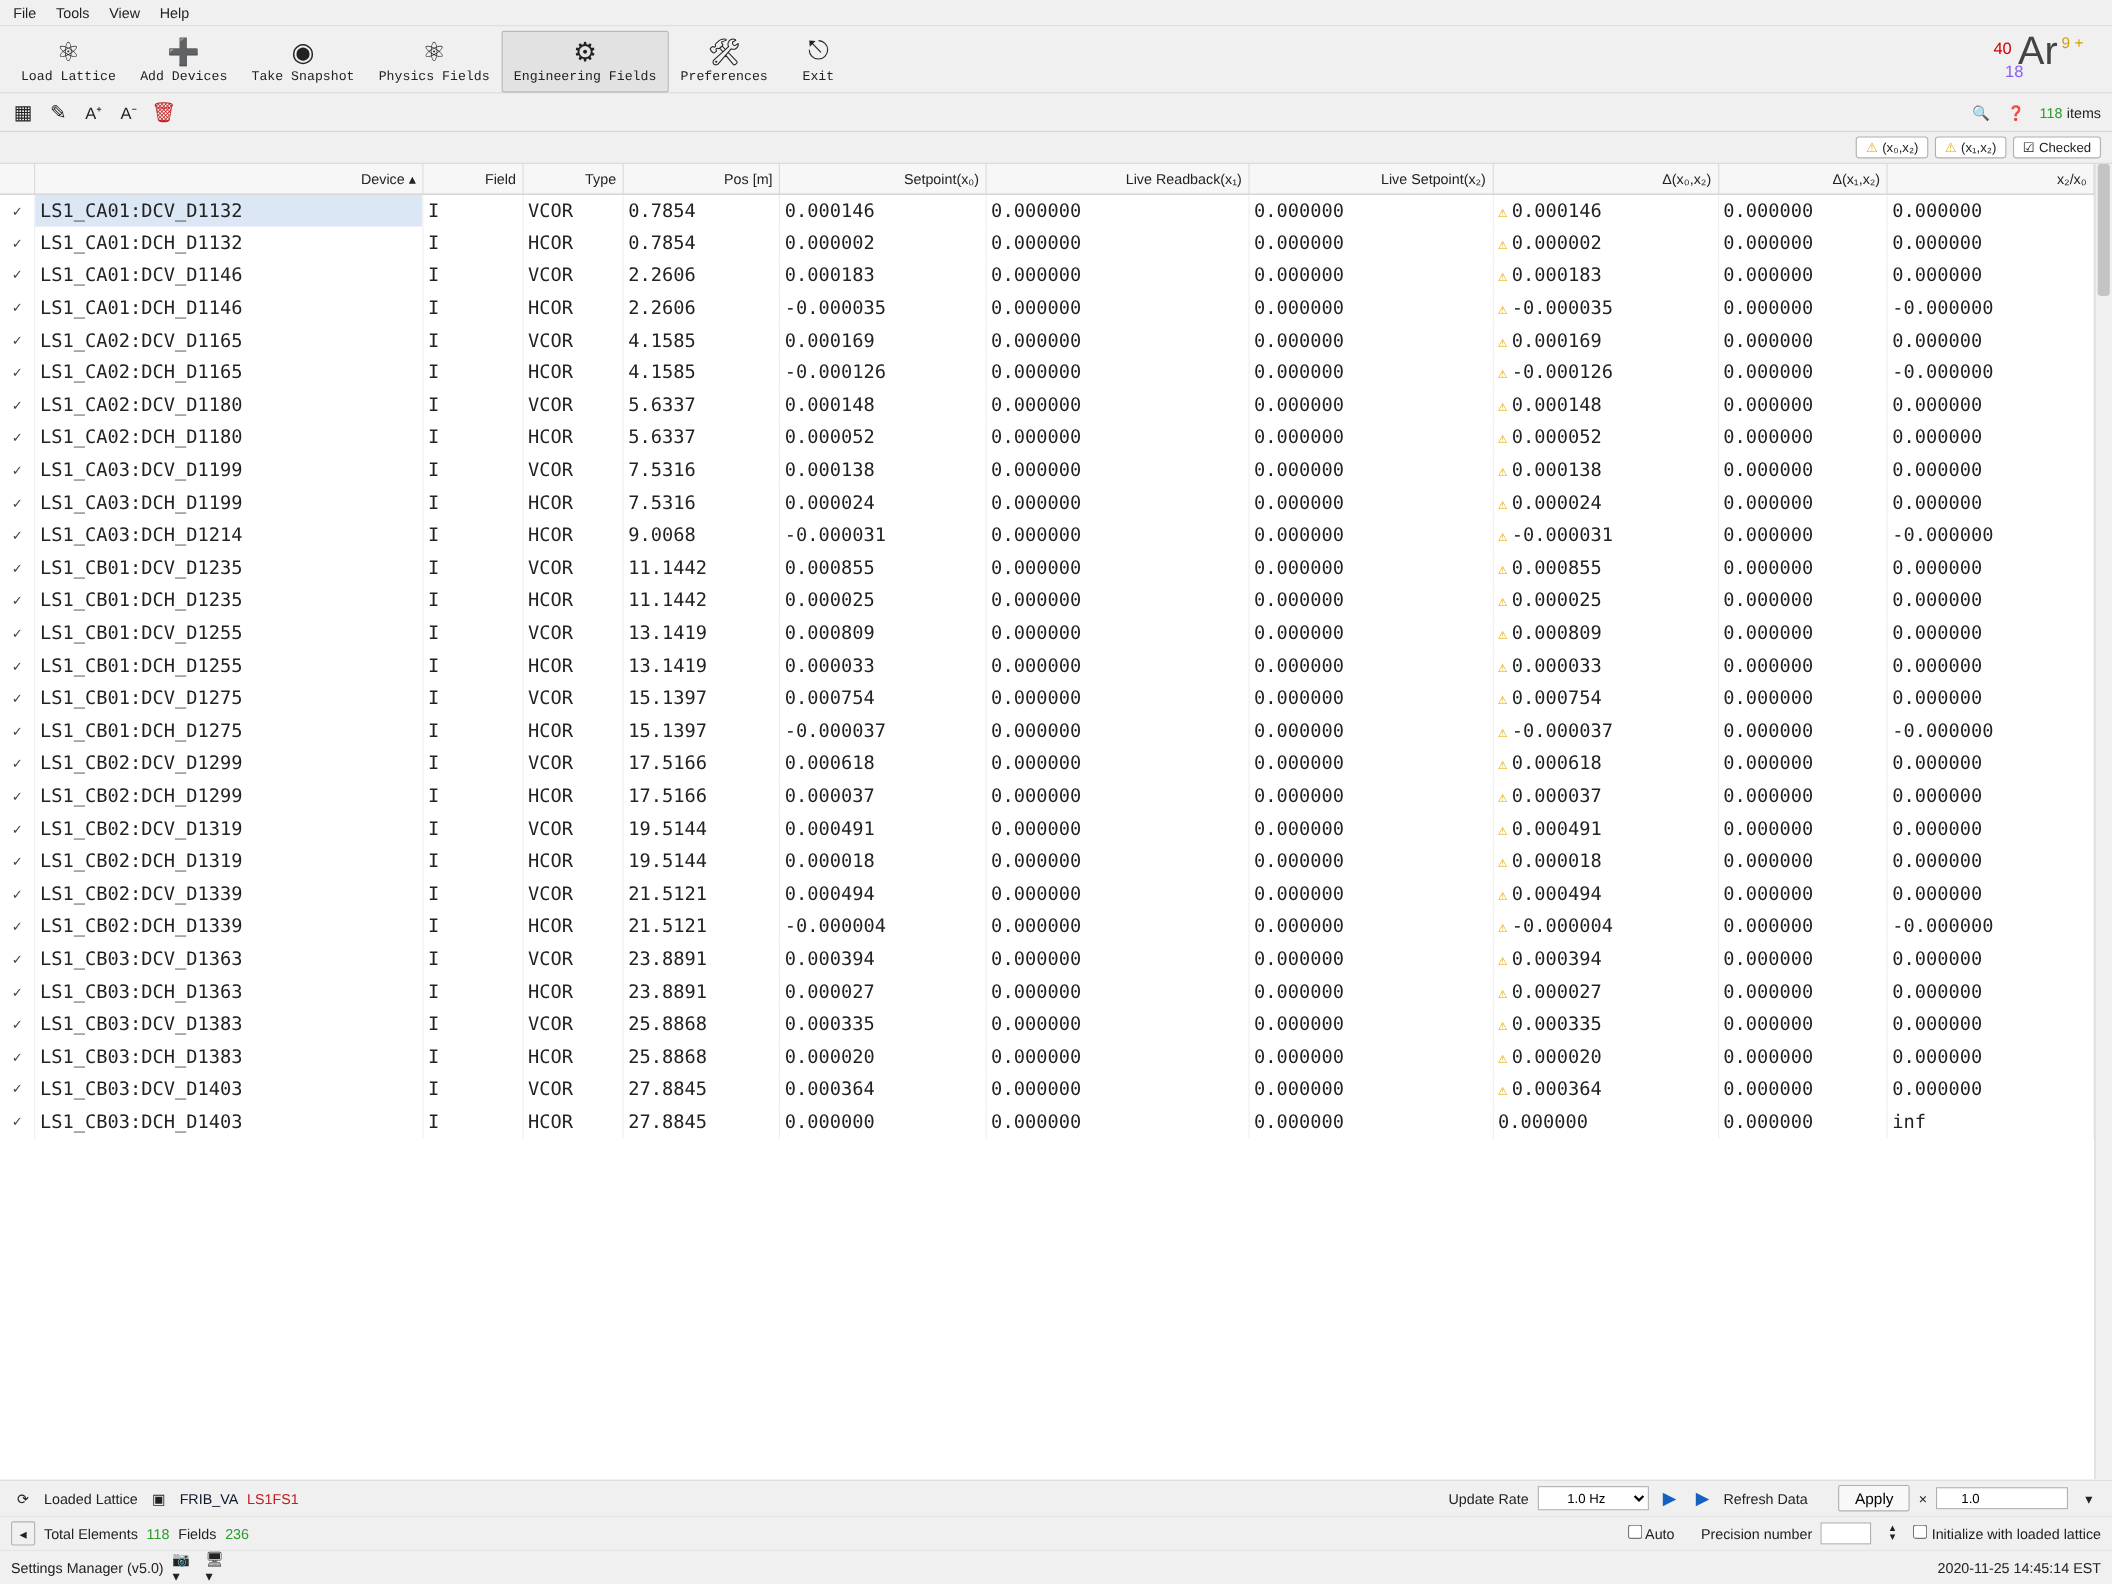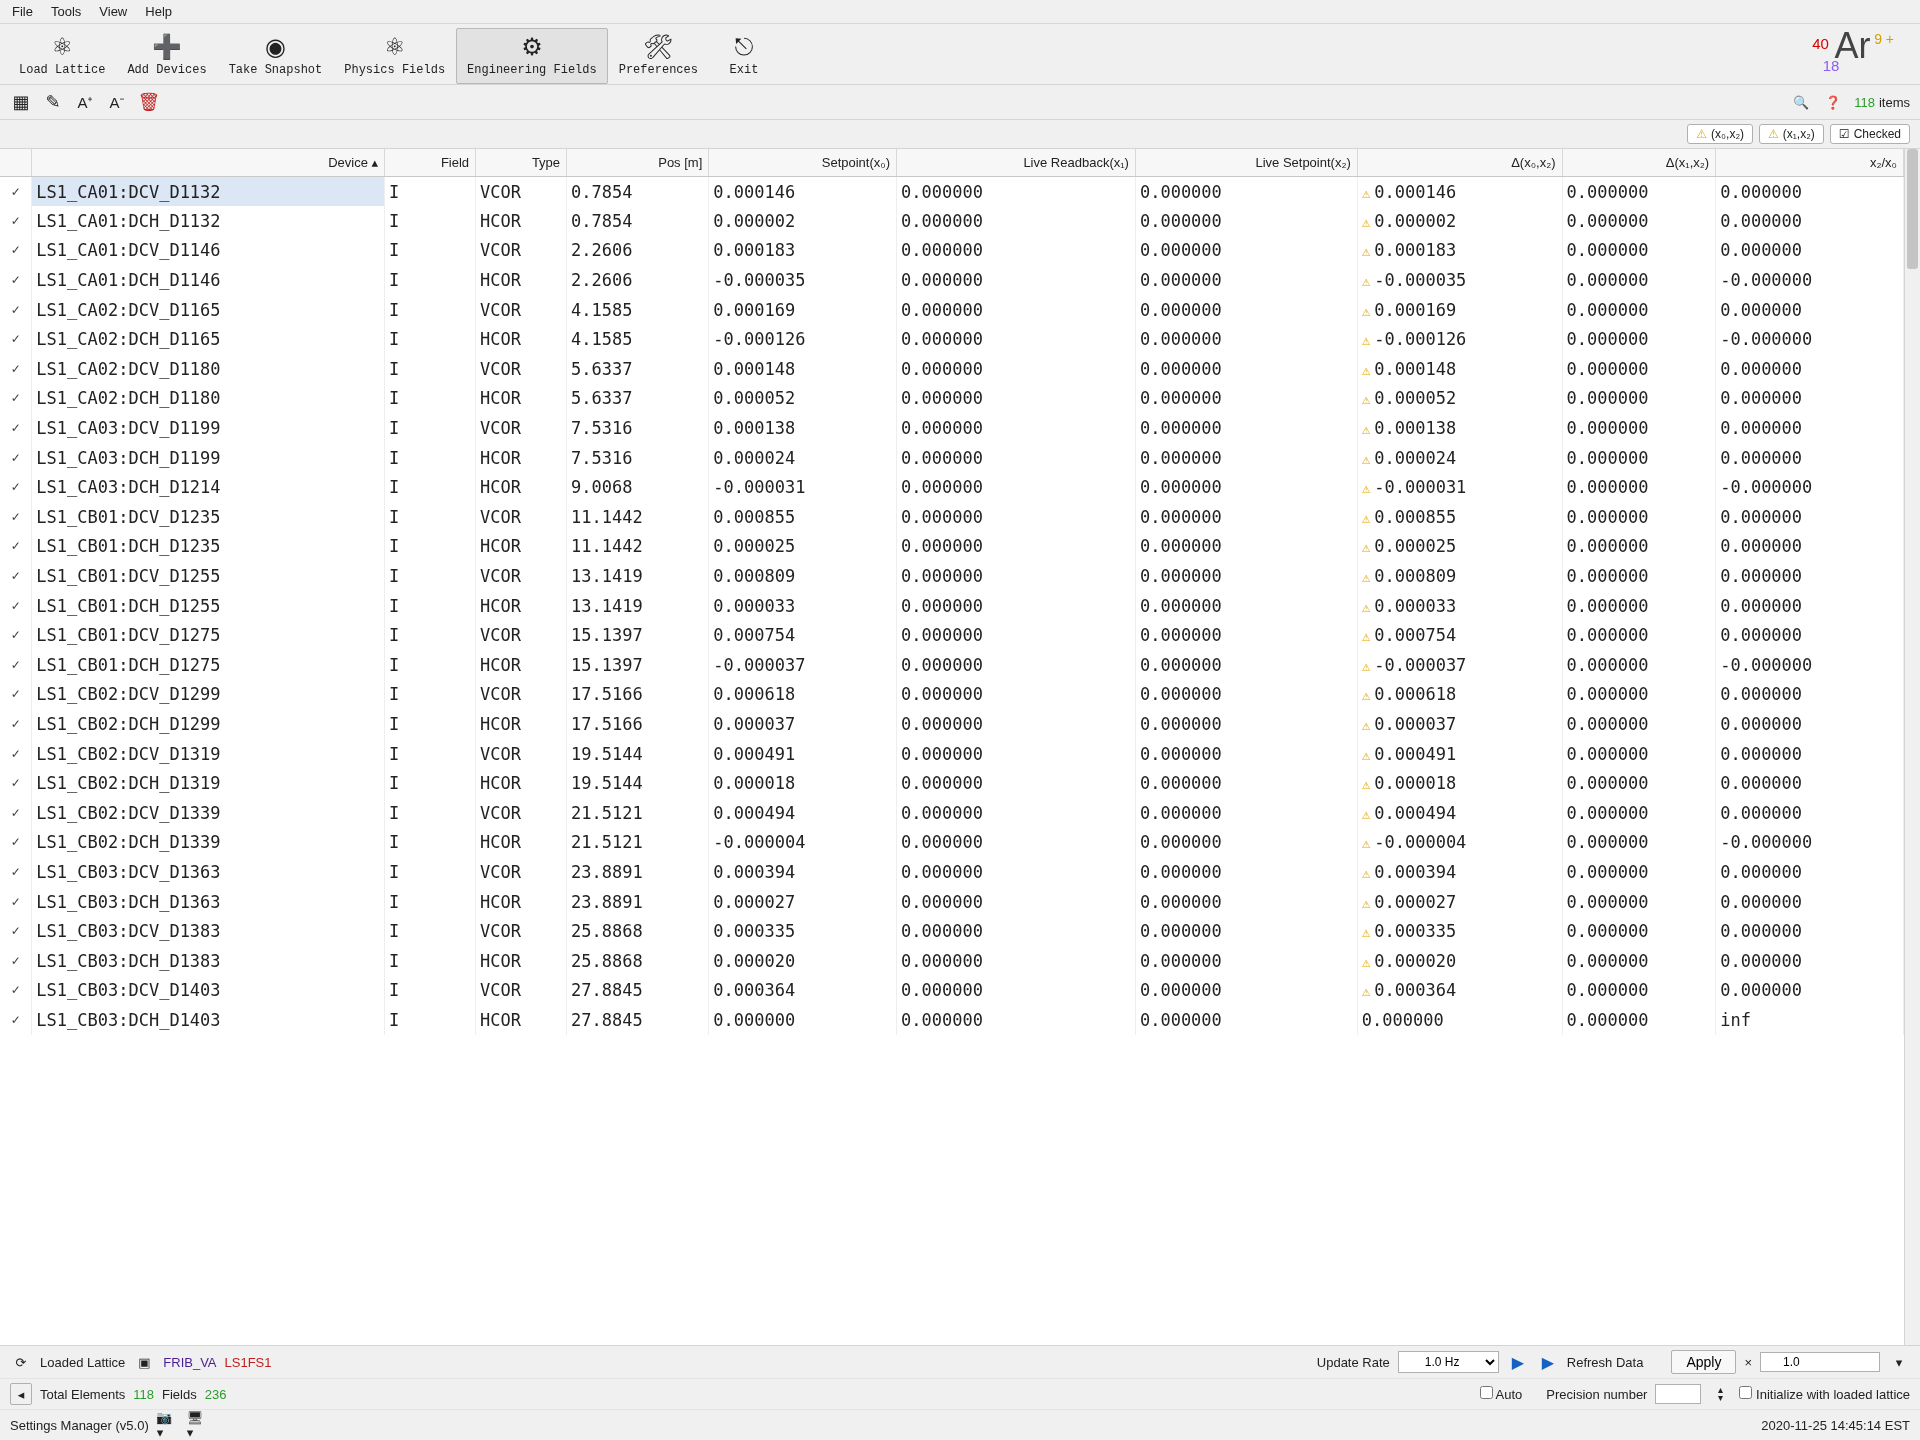--- a/index.html
+++ b/index.html
@@ -34,21 +34,21 @@
 tbody tr { height:29.6px;padding-left:12px; }
 .chkcell { text-align:center; font-family: inherit; font-size:12px;}
 .chkcell::before { content:"✓"; font-size:12px; color:#444;}
 .sel { background:#dbe7f5; }
 .warn-ico { color:#e6a500; font-size:14px; margin-right:4px; }
 .scrollbar { width:16px; background:#f0f0f0; border-left:1px solid #d4d4d4; position:relative;}
 .thumb { position:absolute; top:0; left:2px; right:2px; height:120px; background:#c4c4c4; border-radius:3px;}
 .statusbar { background:#f0f0f0; border-top:1px solid #d4d4d4; }
 .status-row { display:flex; align-items:center; padding:4px 10px; font-size:13px; gap:8px; }
 .status-row + .status-row { border-top:1px solid #e4e4e4; }
-.blue { color:#4c1d95; } .red { color:#c02020; } .green { color:#2a9d2a; }
+.blue { color:#0f172a; } .red { color:#c02020; } .green { color:#2a9d2a; }
 .smallinput { border:1px solid #b0b0b0; background:#fff; padding:2px 22px; font-size:12px; }
 .btn { border:1px solid #b0b0b0; background:#f8f8f8; padding:3px 14px; font-size:14px; border-radius:2px;}
 .flex-spacer{flex:1;}
 .play { color:#1560c0; font-size:16px; }
 </style>
 </head>
 <body>
 
 <div class="menubar">
   <span>File</span>

